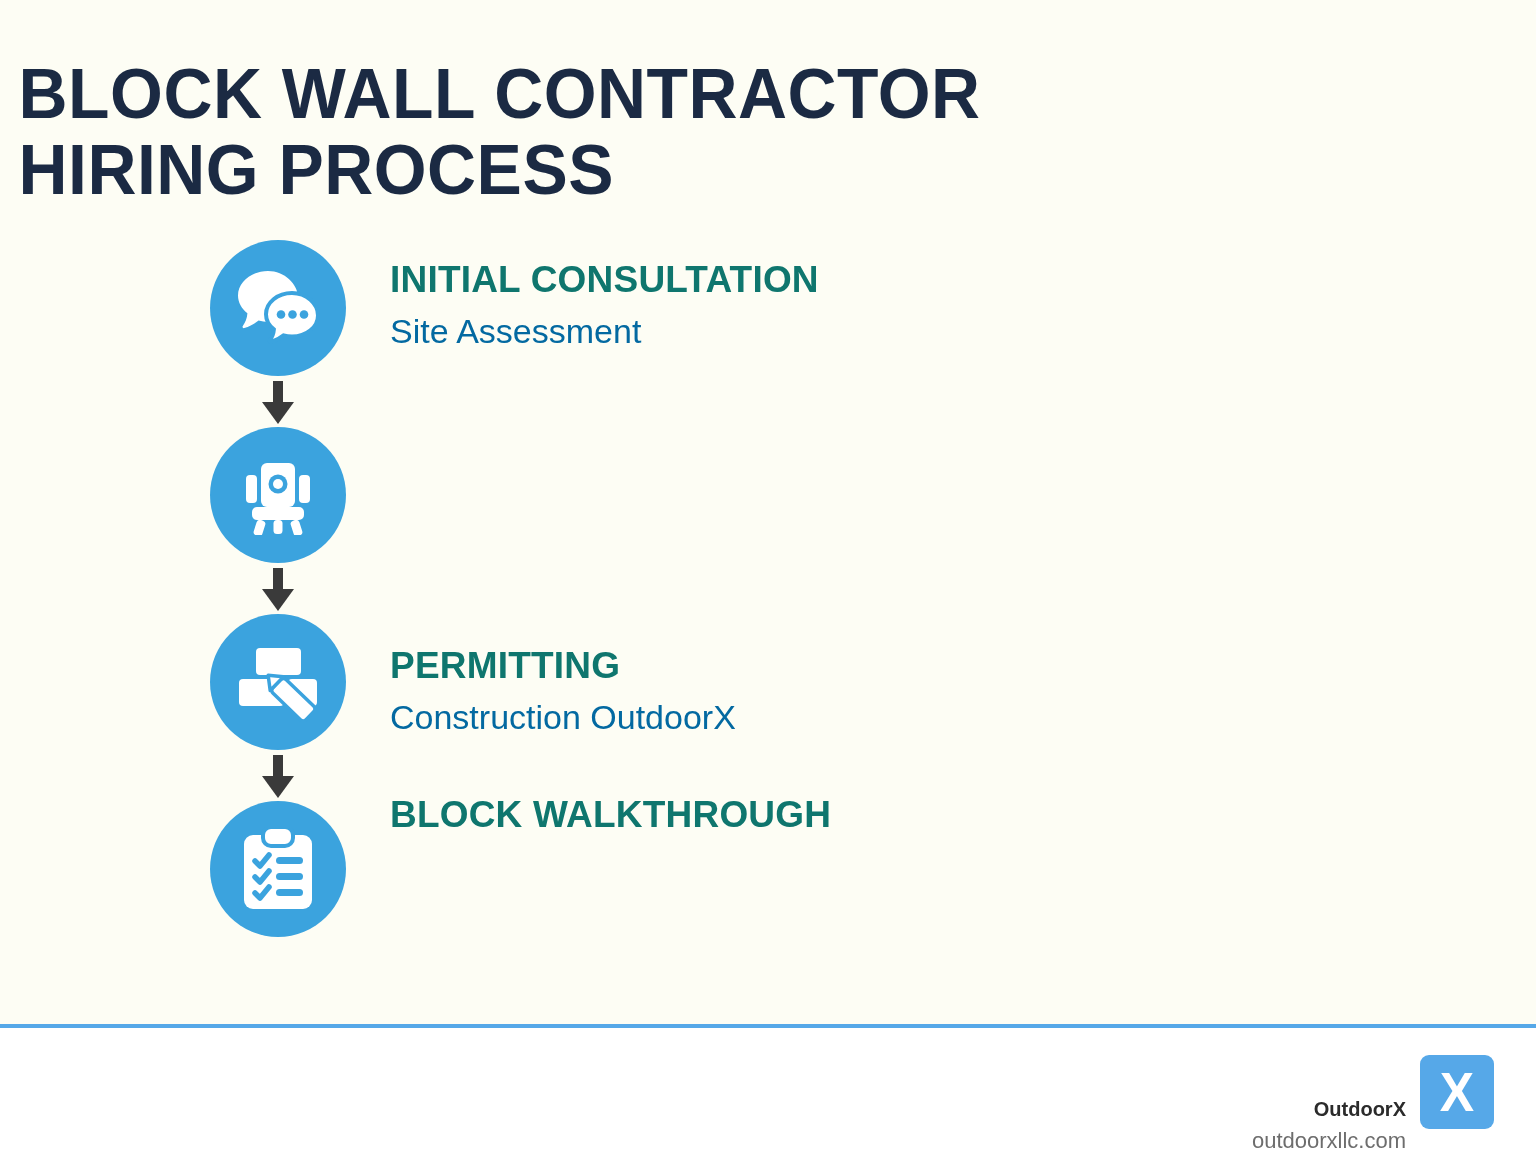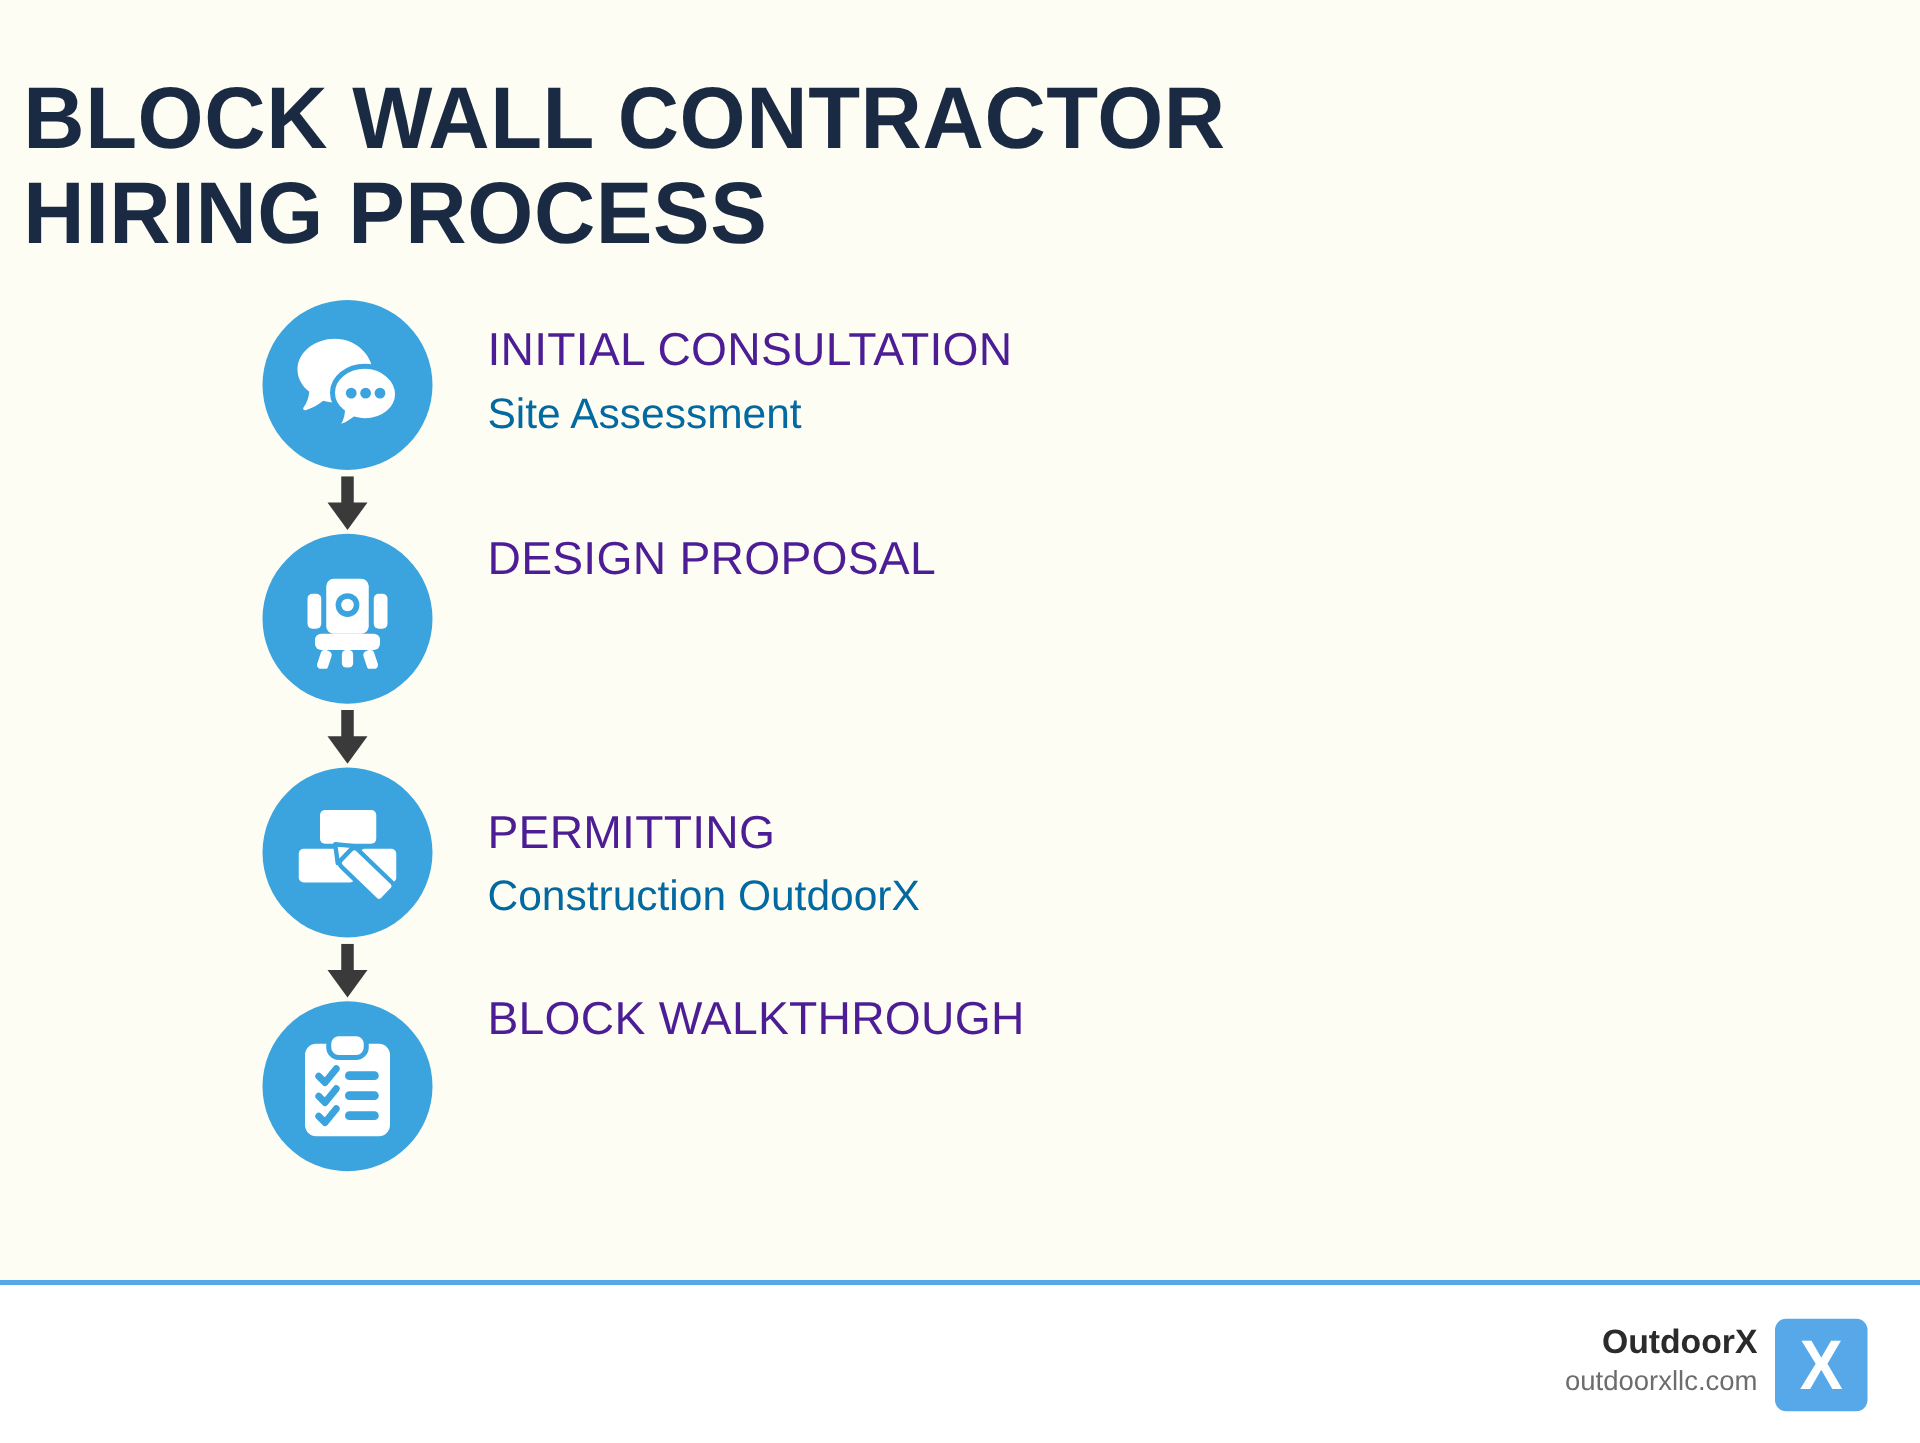--- a/index.html
+++ b/index.html
@@ -103,22 +103,22 @@
     left: 0;
   }
   .entry.e0 { top: 18px; }
   .entry.e1 { top: 185px; }
   .entry.e2 { top: 285px; }
   .entry.e3 { top: 404px; }
   .entry.e4 { top: 553px; }
 
   .entry-head {
     display: block;
-    color: #4c1d95;
-    font-weight: normal;
+    color: #0f766e;
+    font-weight: bold;
     font-size: 37px;
     line-height: 44px;
     letter-spacing: 0.2px;
   }
   .entry-sub {
     display: block;
     margin-top: 9px;
     color: #0369a1;
     font-weight: normal;
     font-size: 34px;
@@ -145,22 +145,23 @@
   .brand {
     position: absolute;
     right: 130px;
     top: 30px;
     text-align: right;
   }
   .brand-name {
     display: block;
     color: #2b2b2b;
     font-weight: bold;
-    font-size: 27px;
+    font-size: 20px;
     line-height: 30px;
+    margin-top: 36px;
   }
   .brand-url {
     display: block;
     margin-top: 4px;
     color: #6d6d6d;
     font-weight: normal;
     font-size: 22px;
     line-height: 26px;
   }
   .brand-logo {
@@ -274,23 +275,20 @@
       </div>
     </div>
 
     <div class="labels">
 
       <div class="entry e0">
         <span class="entry-head">INITIAL CONSULTATION</span>
         <span class="entry-sub">Site Assessment</span>
       </div>
 
-      <div class="entry e1">
-        <span class="entry-head">DESIGN PROPOSAL</span>
-      </div>
 
 
       <div class="entry e3">
         <span class="entry-head">PERMITTING</span>
         <span class="entry-sub">Construction OutdoorX</span>
       </div>
 
       <div class="entry e4">
         <span class="entry-head">BLOCK WALKTHROUGH</span>
       </div>

